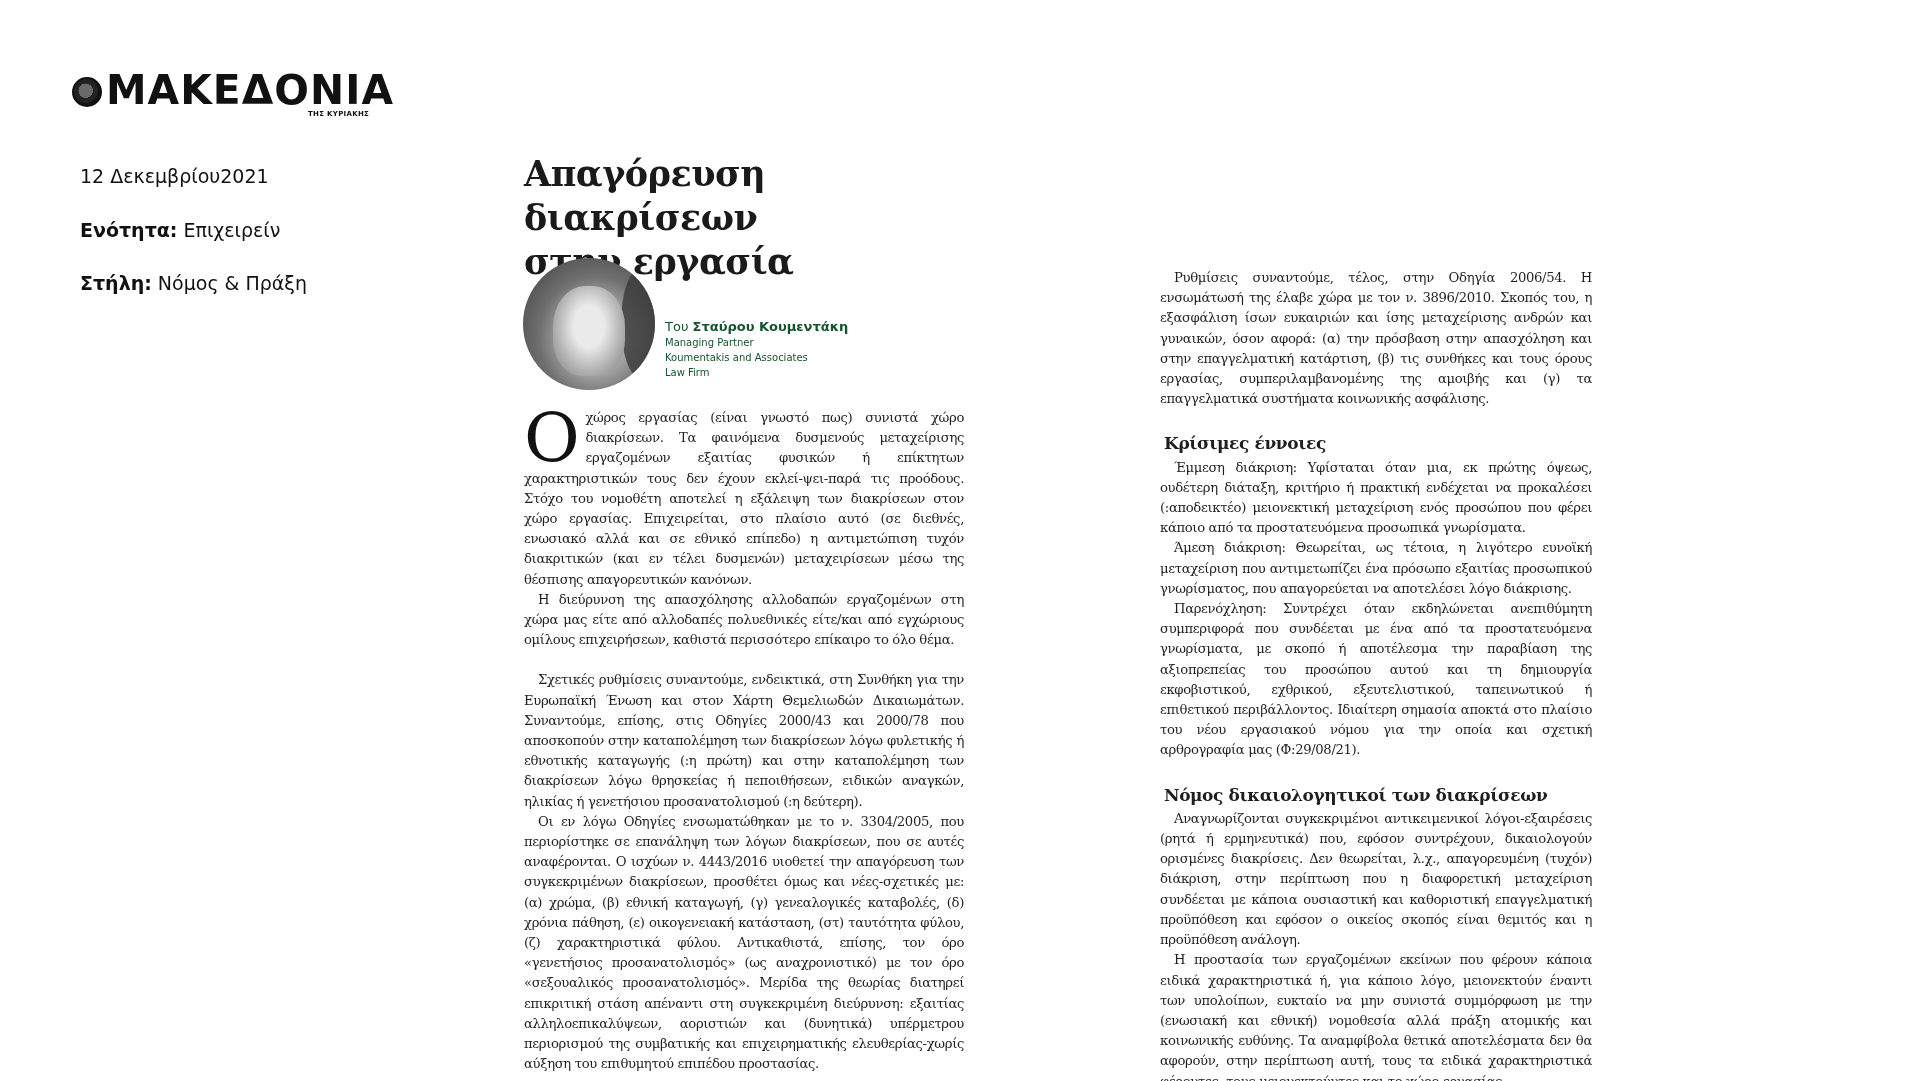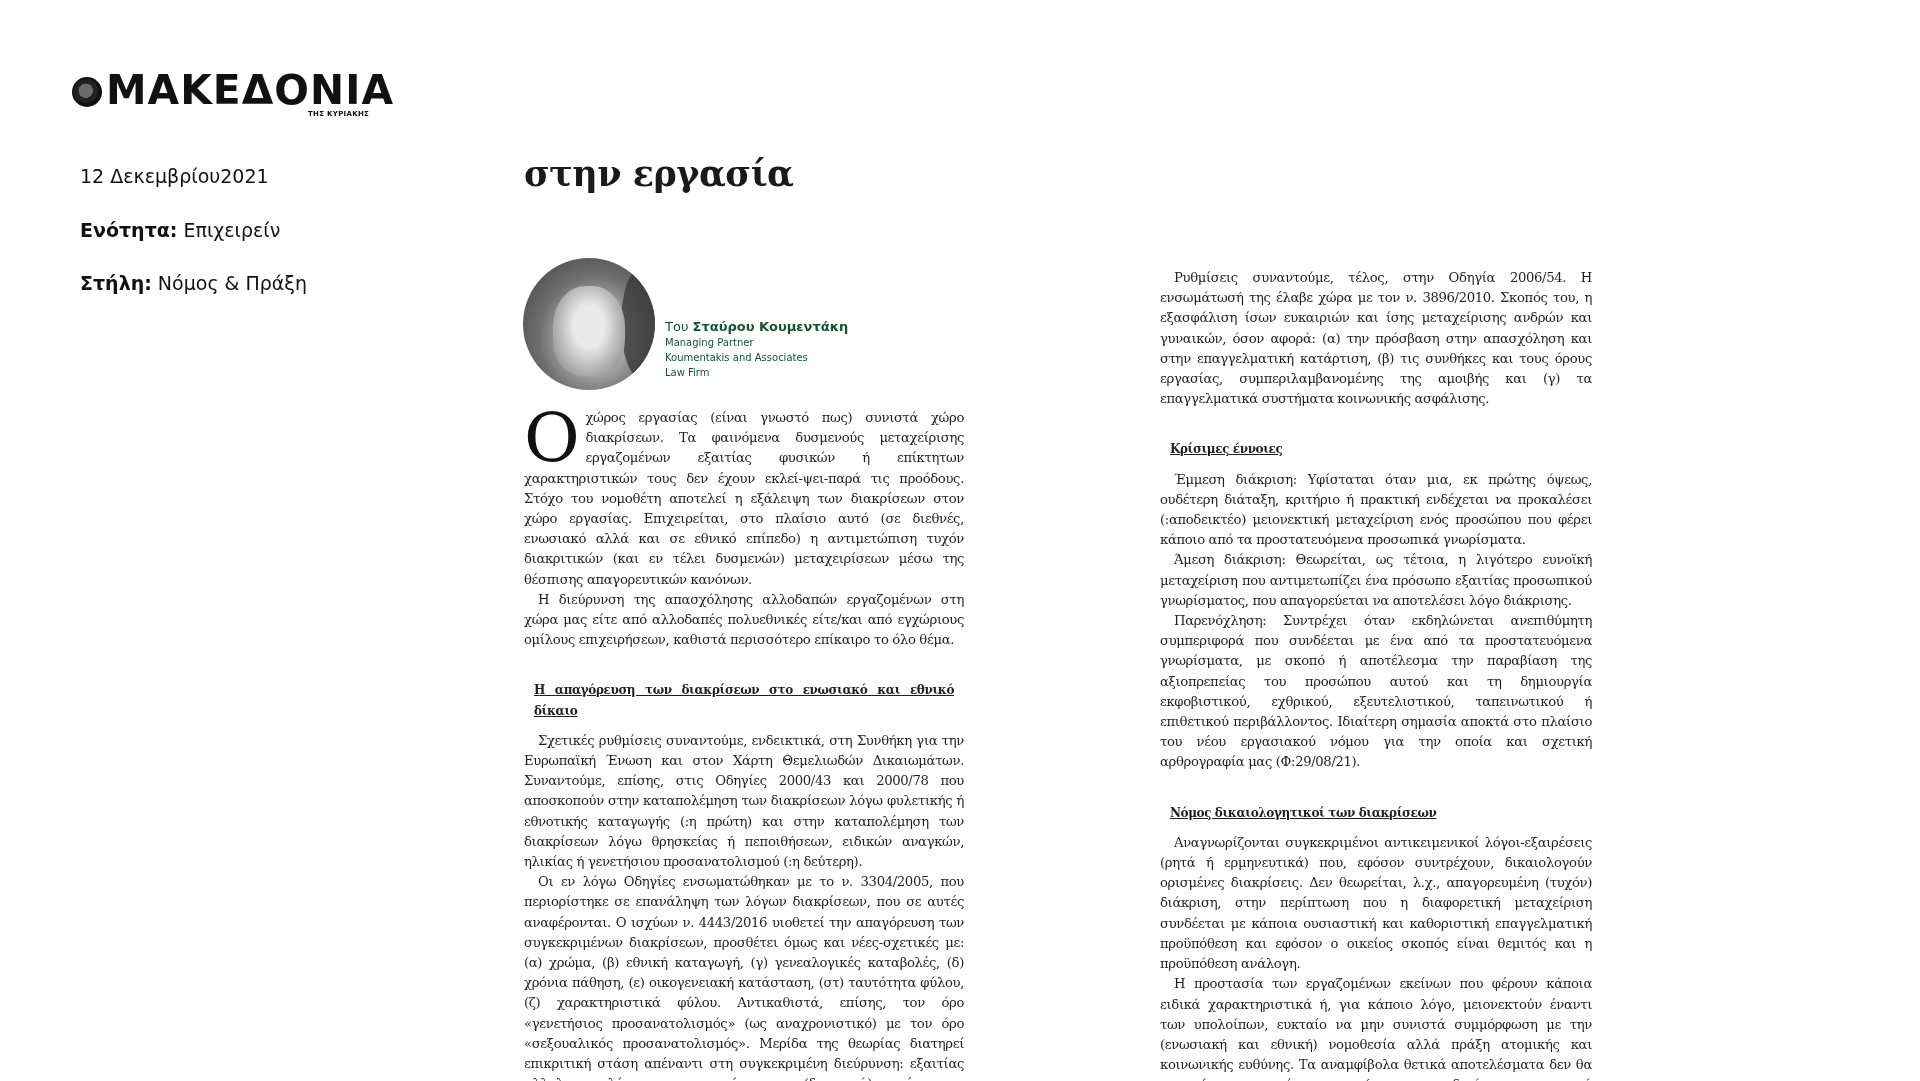--- a/index.html
+++ b/index.html
@@ -30,21 +30,21 @@
 
   .byline { position: absolute; left: 665px; top: 319px; font-family: "DejaVu Sans", sans-serif; color: #14532d; }
   .byline-author { font-size: 13px; line-height: 16px; }
   .byline-author b { font-weight: bold; }
   .byline-line { font-size: 10px; line-height: 15px; }
 
   .col { position: absolute; font-family: "DejaVu Serif", serif; font-size: 13.2px; line-height: 20.2px; color: #1f1f1f;
     text-align: justify; letter-spacing: -0.35px; }
   .col p { margin: 0; text-indent: 14px; }
   .col p.noindent { text-indent: 0; }
-  .col h3 { margin: 10px; font-size: 12px; font-weight: bold; text-indent: 0; letter-spacing: -0.4px; text-decoration: underline; }
+  .col h3 { margin: 4px; font-size: 17px; font-weight: bold; text-indent: 0; letter-spacing: -0.4px; }
   .col-left { left: 524px; top: 408px; width: 440px; }
   .col-right { left: 1160px; top: 268px; width: 432px; }
   .gap { height: 20px; }
   .dropcap { float: left; font-size: 68px; line-height: 56px; margin: 2px 6px 0 0; font-family: "DejaVu Serif", serif; font-weight: normal; color: #111; }
 </style>
 </head>
 <body>
 
 <div class="logo">
   <div class="logo-emblem"></div>
@@ -56,20 +56,21 @@
 <div class="meta meta-section">
   <b>Ενότητα:</b>
   <span>Επιχειρείν</span>
 </div>
 <div class="meta meta-column">
   <b>Στήλη:</b>
   <span>Νόμος &amp; Πράξη</span>
 </div>
 
 <div class="title">
+  <div>Απαγόρευση διακρίσεων</div>
   <div>στην εργασία</div>
 </div>
 
 <div class="photo">
   <div class="photo-dark"></div>
   <div class="photo-face"></div>
 </div>
 
 <div class="byline">
   <div class="byline-author">
@@ -80,21 +81,20 @@
   <div class="byline-line">Koumentakis and Associates</div>
   <div class="byline-line">Law Firm</div>
 </div>
 
 <div class="col col-left">
   <p class="noindent">
     <span class="dropcap">Ο</span><span>χώρος εργασίας (είναι γνωστό πως) συνιστά χώρο διακρίσεων. Τα φαινόμενα δυσμενούς μεταχείρισης εργαζομένων εξαιτίας φυσικών ή επίκτητων χαρακτηριστικών τους δεν έχουν εκλεί-ψει-παρά τις προόδους. Στόχο του νομοθέτη αποτελεί η εξάλειψη των διακρίσεων στον χώρο εργασίας. Επιχειρείται, στο πλαίσιο αυτό (σε διεθνές, ενωσιακό αλλά και σε εθνικό επίπεδο) η αντιμετώπιση τυχόν διακριτικών (και εν τέλει δυσμενών) μεταχειρίσεων μέσω της θέσπισης απαγορευτικών κανόνων.</span>
   </p>
   <p>Η διεύρυνση της απασχόλησης αλλοδαπών εργαζομένων στη χώρα μας είτε από αλλοδαπές πολυεθνικές είτε/και από εγχώριους ομίλους επιχειρήσεων, καθιστά περισσότερο επίκαιρο το όλο θέμα.</p>
   <div class="gap"></div>
-  <h3>Η απαγόρευση των διακρίσεων στο ενωσιακό και εθνικό δίκαιο</h3>
   <p>Σχετικές ρυθμίσεις συναντούμε, ενδεικτικά, στη Συνθήκη για την Ευρωπαϊκή Ένωση και στον Χάρτη Θεμελιωδών Δικαιωμάτων. Συναντούμε, επίσης, στις Οδηγίες 2000/43 και 2000/78 που αποσκοπούν στην καταπολέμηση των διακρίσεων λόγω φυλετικής ή εθνοτικής καταγωγής (:η πρώτη) και στην καταπολέμηση των διακρίσεων λόγω θρησκείας ή πεποιθήσεων, ειδικών αναγκών, ηλικίας ή γενετήσιου προσανατολισμού (:η δεύτερη).</p>
   <p>Οι εν λόγω Οδηγίες ενσωματώθηκαν με το ν. 3304/2005, που περιορίστηκε σε επανάληψη των λόγων διακρίσεων, που σε αυτές αναφέρονται. Ο ισχύων ν. 4443/2016 υιοθετεί την απαγόρευση των συγκεκριμένων διακρίσεων, προσθέτει όμως και νέες-σχετικές με: (α) χρώμα, (β) εθνική καταγωγή, (γ) γενεαλογικές καταβολές, (δ) χρόνια πάθηση, (ε) οικογενειακή κατάσταση, (στ) ταυτότητα φύλου, (ζ) χαρακτηριστικά φύλου. Αντικαθιστά, επίσης, τον όρο «γενετήσιος προσανατολισμός» (ως αναχρονιστικό) με τον όρο «σεξουαλικός προσανατολισμός». Μερίδα της θεωρίας διατηρεί επικριτική στάση απέναντι στη συγκεκριμένη διεύρυνση: εξαιτίας αλληλοεπικαλύψεων, αοριστιών και (δυνητικά) υπέρμετρου περιορισμού της συμβατικής και επιχειρηματικής ελευθερίας-χωρίς αύξηση του επιθυμητού επιπέδου προστασίας.</p>
 </div>
 
 <div class="col col-right">
   <p>Ρυθμίσεις συναντούμε, τέλος, στην Οδηγία 2006/54. Η ενσωμάτωσή της έλαβε χώρα με τον ν. 3896/2010. Σκοπός του, η εξασφάλιση ίσων ευκαιριών και ίσης μεταχείρισης ανδρών και γυναικών, όσον αφορά: (α) την πρόσβαση στην απασχόληση και στην επαγγελματική κατάρτιση, (β) τις συνθήκες και τους όρους εργασίας, συμπεριλαμβανομένης της αμοιβής και (γ) τα επαγγελματικά συστήματα κοινωνικής ασφάλισης.</p>
   <div class="gap"></div>
   <h3>Κρίσιμες έννοιες</h3>
   <p>Έμμεση διάκριση: Υφίσταται όταν μια, εκ πρώτης όψεως, ουδέτερη διάταξη, κριτήριο ή πρακτική ενδέχεται να προκαλέσει (:αποδεικτέο) μειονεκτική μεταχείριση ενός προσώπου που φέρει κάποιο από τα προστατευόμενα προσωπικά γνωρίσματα.</p>
   <p>Άμεση διάκριση: Θεωρείται, ως τέτοια, η λιγότερο ευνοϊκή μεταχείριση που αντιμετωπίζει ένα πρόσωπο εξαιτίας προσωπικού γνωρίσματος, που απαγορεύεται να αποτελέσει λόγο διάκρισης.</p>

